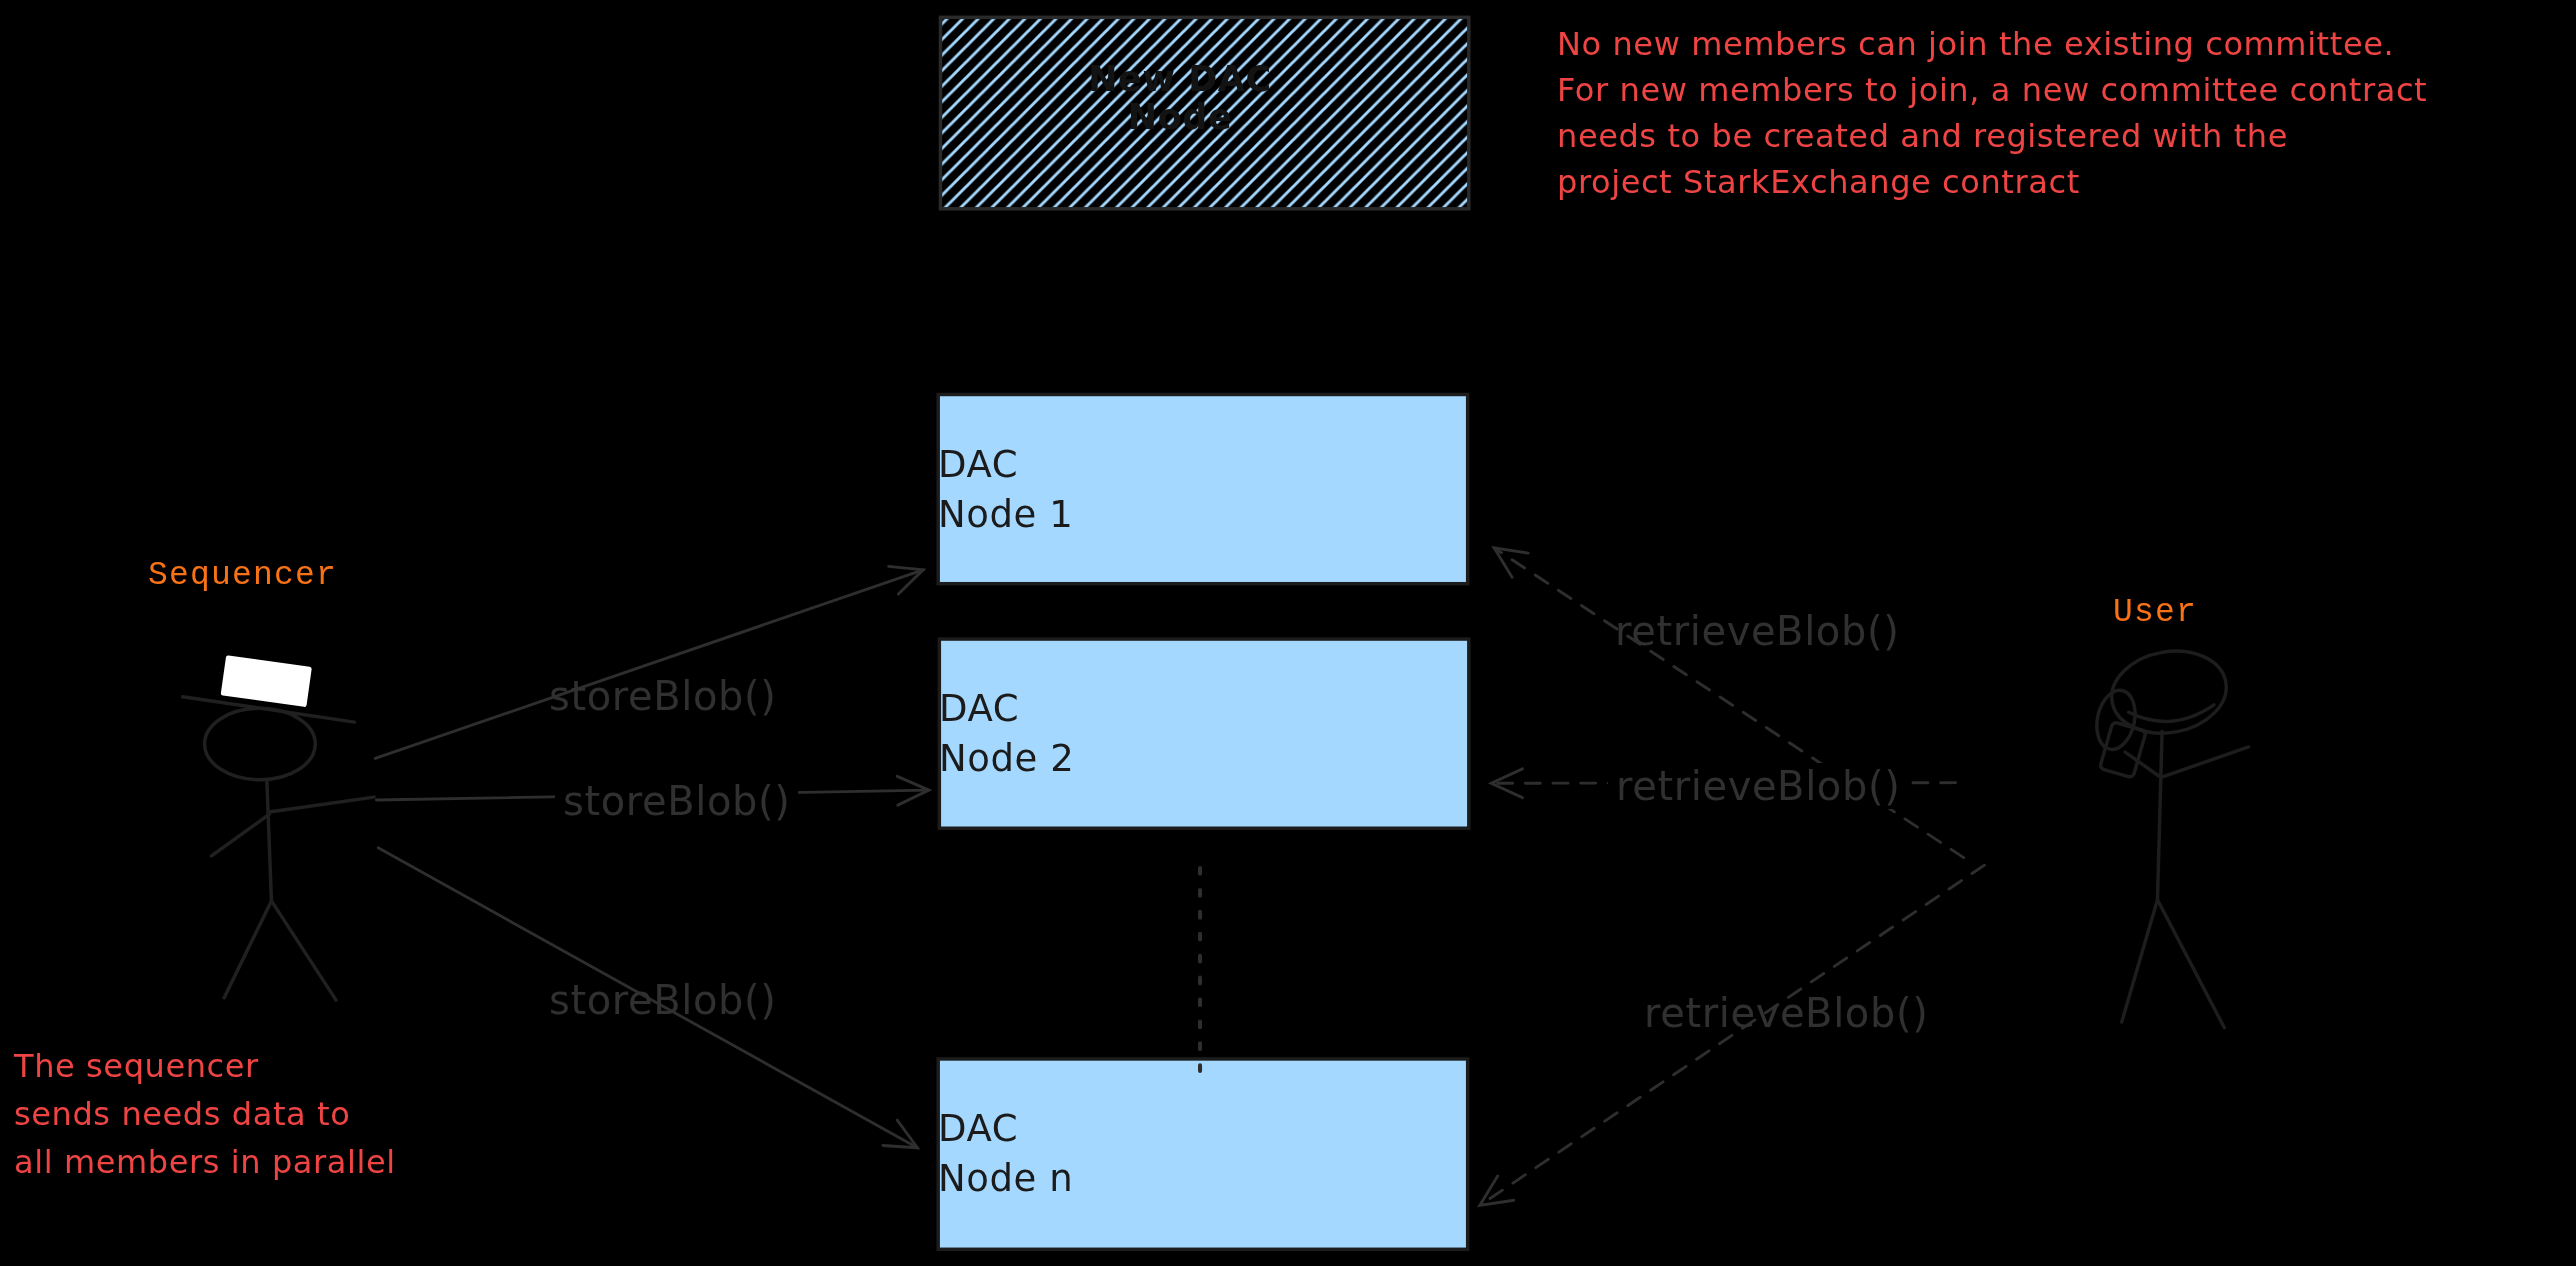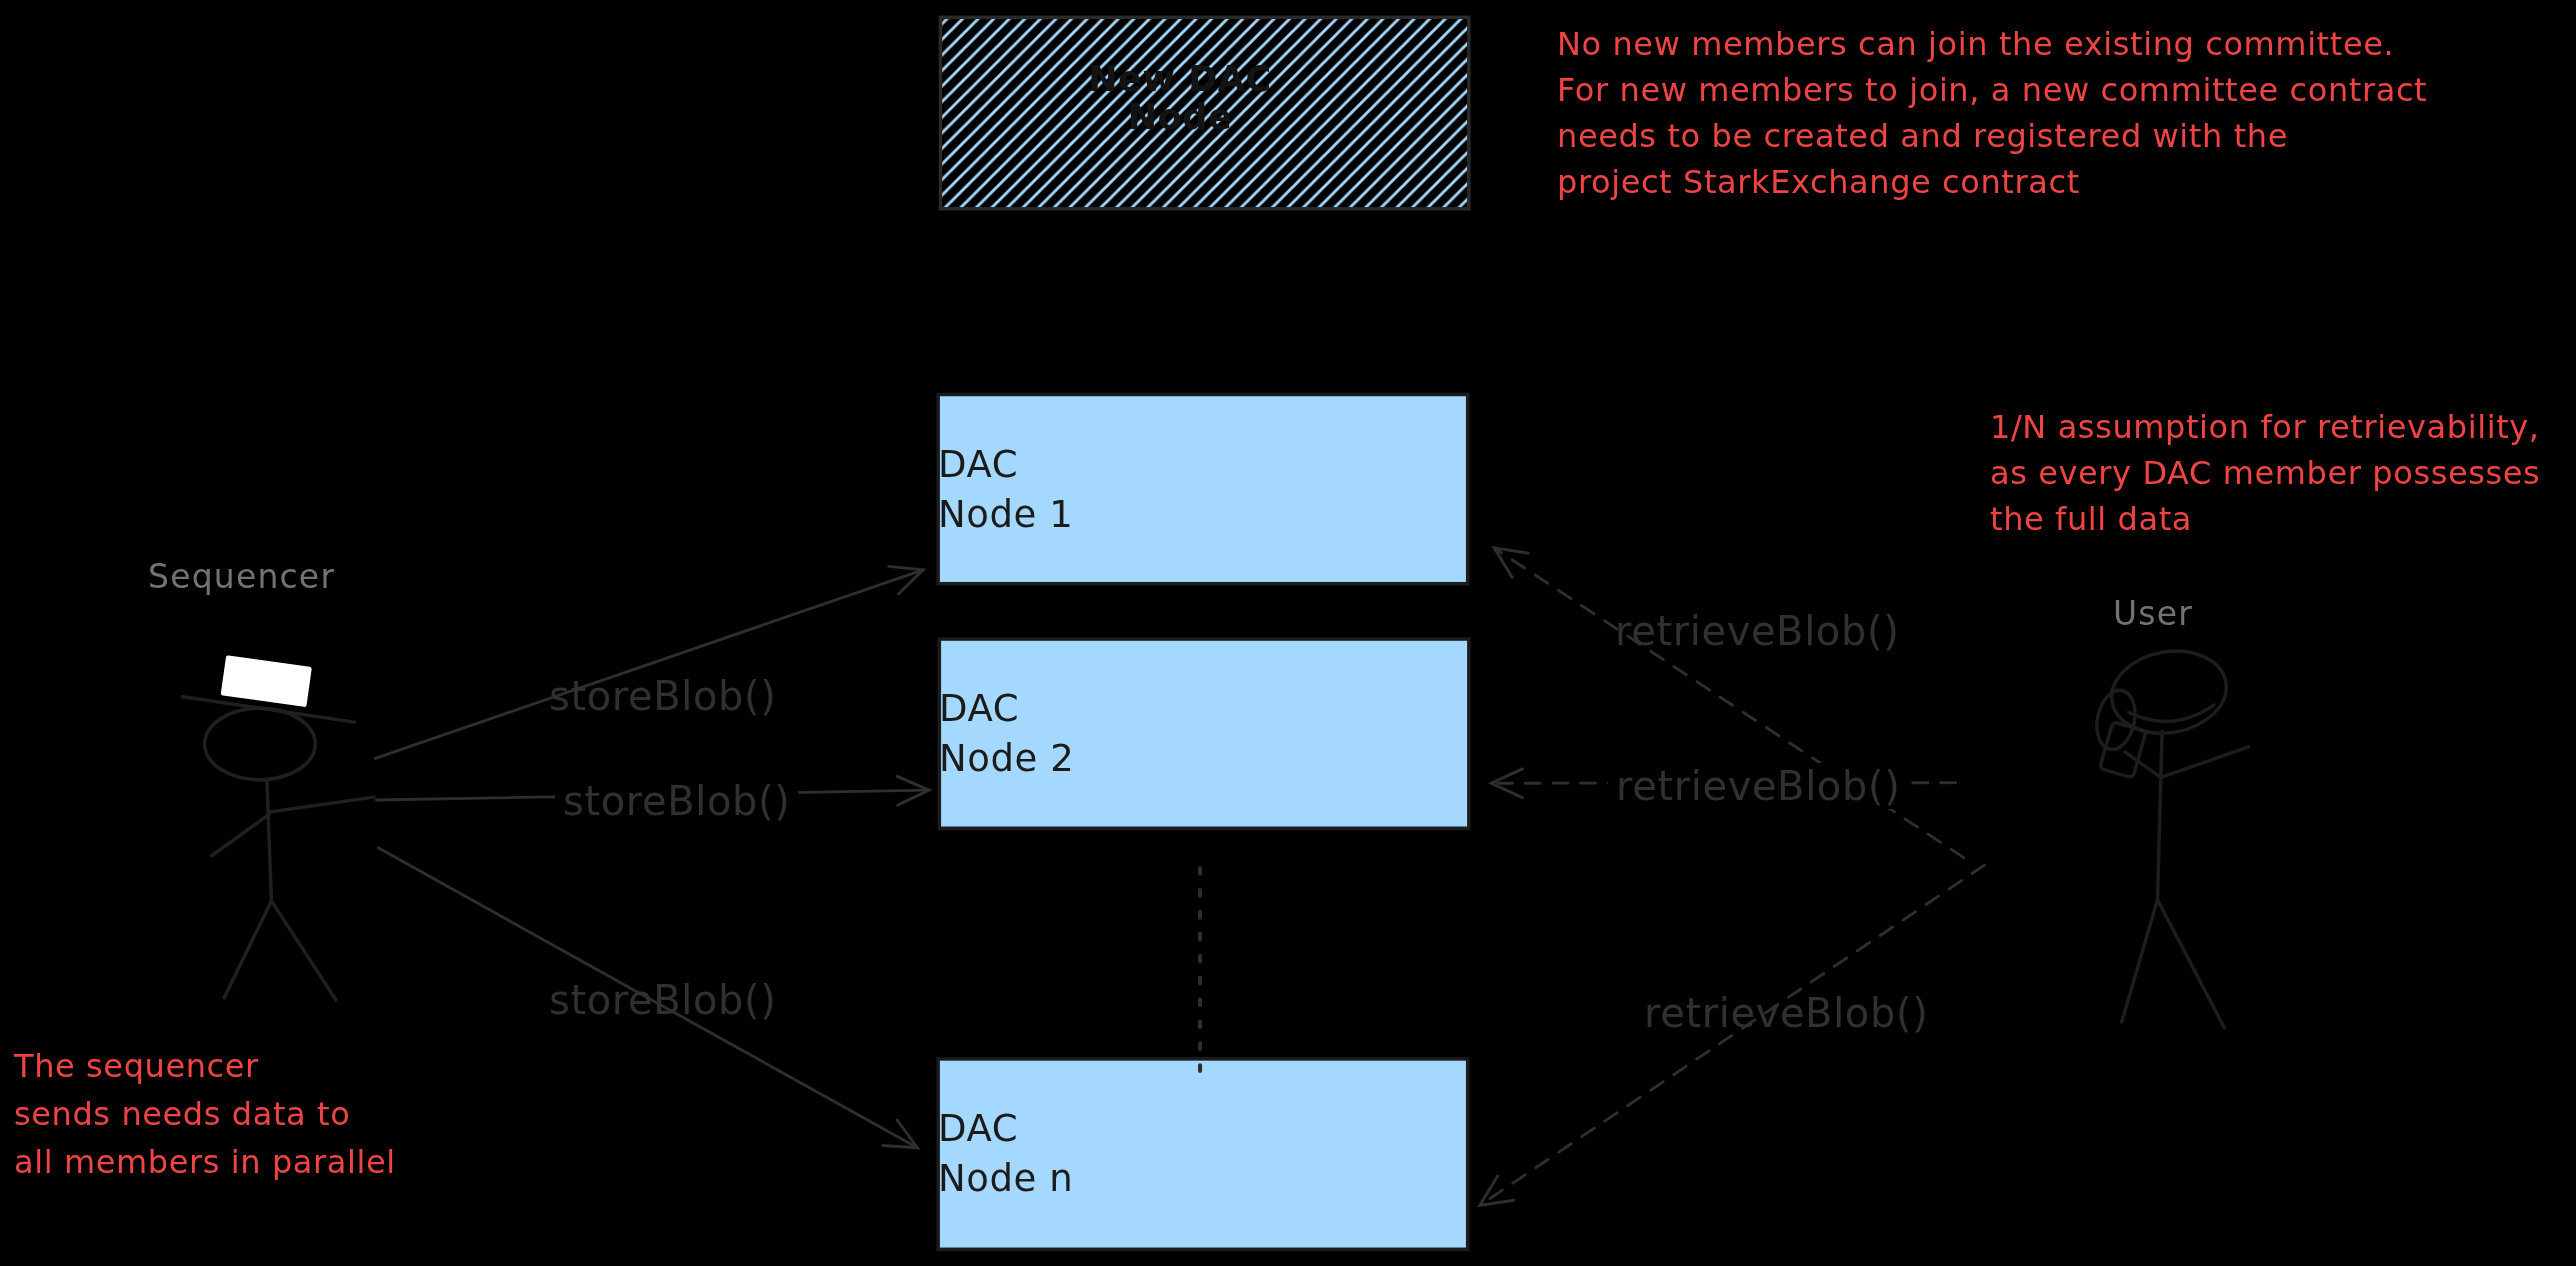--- a/index.html
+++ b/index.html
@@ -11,24 +11,25 @@
   .txt {
     position: absolute;
     color: #ef4444;
     font-size: 32px;
     line-height: 46px;
     white-space: pre-line;
     letter-spacing: 0.6px;
   }
   .actor-label {
     position: absolute;
-    color: #737373;
+    color: #f97316;
     font-size: 33px;
     white-space: nowrap;
     letter-spacing: 1.2px;
+    font-family: Liberation Mono, monospace;
   }
   .edge-label {
     position: absolute;
     color: #303030;
     font-size: 40px;
     white-space: nowrap;
     letter-spacing: 0.6px;
   }
   .edge-label.on-line { background: #000000; padding: 0 8px; }
   .node-label {
@@ -133,21 +134,18 @@
   <div class="edge-label" style="left:549px; top:977px;">storeBlob()</div>
 
   <div class="edge-label" style="left:1615px; top:608px;">retrieveBlob()</div>
   <div class="edge-label on-line" style="left:1608px; top:763px;">retrieveBlob()</div>
   <div class="edge-label" style="left:1644px; top:990px;">retrieveBlob()</div>
 
   <div class="txt" style="left:1557px; top:21px;">No new members can join the existing committee.
 For new members to join, a new committee contract
 needs to be created and registered with the
 project StarkExchange contract</div>
-  <div class="txt" style="left:1990px; top:404px;">1/N assumption for retrievability,
-as every DAC member possesses
-the full data</div>
   <div class="txt" style="left:14px; top:1042px; line-height:48px;">The sequencer
 sends needs data to
 all members in parallel</div>
 
 </div>
 
 
 </body></html>

